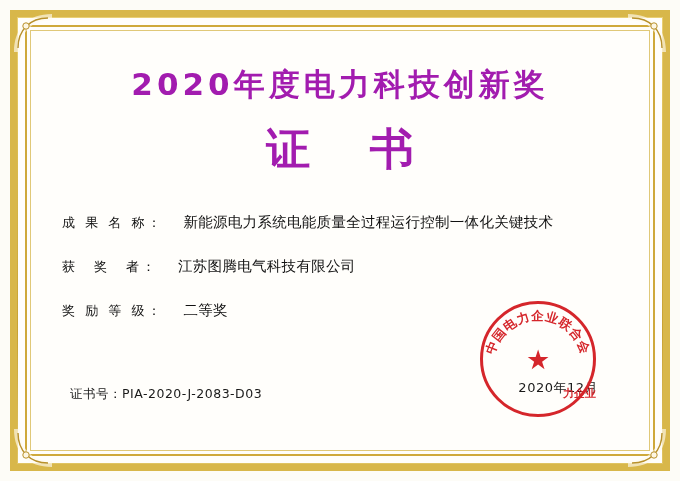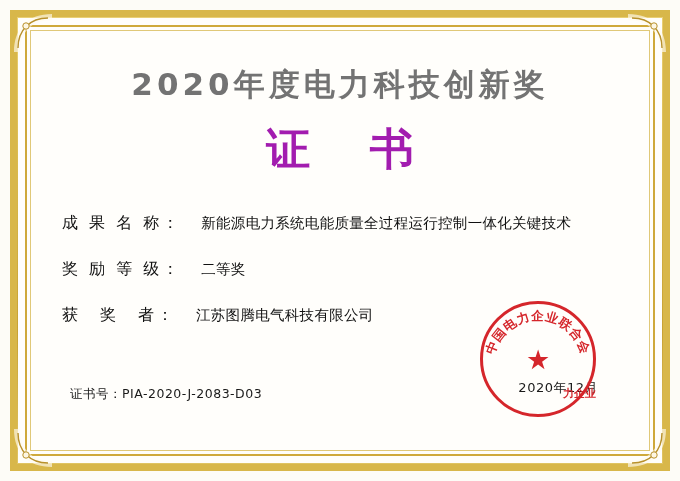--- a/index.html
+++ b/index.html
@@ -83,21 +83,21 @@
     bottom: 36px;
     box-sizing: border-box;
   }
 
   .title {
     text-align: center;
     font-family: "DejaVu Sans", "Liberation Sans", sans-serif;
     font-weight: bold;
     font-size: 31px;
     letter-spacing: 4px;
-    color: #737373;
+    color: #a21caf;
     margin-top: 26px;
     white-space: nowrap;
   }
 
   .subtitle {
     text-align: center;
     margin-top: 14px;
     font-size: 44px;
     font-weight: bold;
     letter-spacing: 22px;
@@ -113,21 +113,21 @@
   .field-row {
     display: flex;
     align-items: baseline;
     margin-bottom: 25px;
     font-size: 14.5px;
     color: #1a1a1a;
   }
   .field-label {
     white-space: nowrap;
     letter-spacing: 3px;
-    font-size: 16px;
+    font-size: 13px;
     color: #111;
   }
   .field-value {
     margin-left: 20px;
     font-size: 14.5px;
     color: #111;
     letter-spacing: 0.3px;
   }
 
   .cert-no {
@@ -245,27 +245,27 @@
     <div class="subtitle">证 书</div>
 
     <div class="fields">
 
       <div class="field-row">
         <span class="field-label">成 果 名 称：</span>
         <span class="field-value">新能源电力系统电能质量全过程运行控制一体化关键技术</span>
       </div>
 
       <div class="field-row">
+        <span class="field-label">获　奖　者：</span>
+        <span class="field-value">江苏图腾电气科技有限公司</span>
+      </div>
+
+      <div class="field-row">
         <span class="field-label">奖 励 等 级：</span>
         <span class="field-value">二等奖</span>
-      </div>
-
-      <div class="field-row">
-        <span class="field-label">获　奖　者：</span>
-        <span class="field-value">江苏图腾电气科技有限公司</span>
       </div>
 
     </div>
 
     <div class="cert-no">证书号：PIA-2020-J-2083-D03</div>
 
     <div class="seal-date">2020年12月</div>
 
     <div class="seal">
       <div class="seal-circle"></div>

